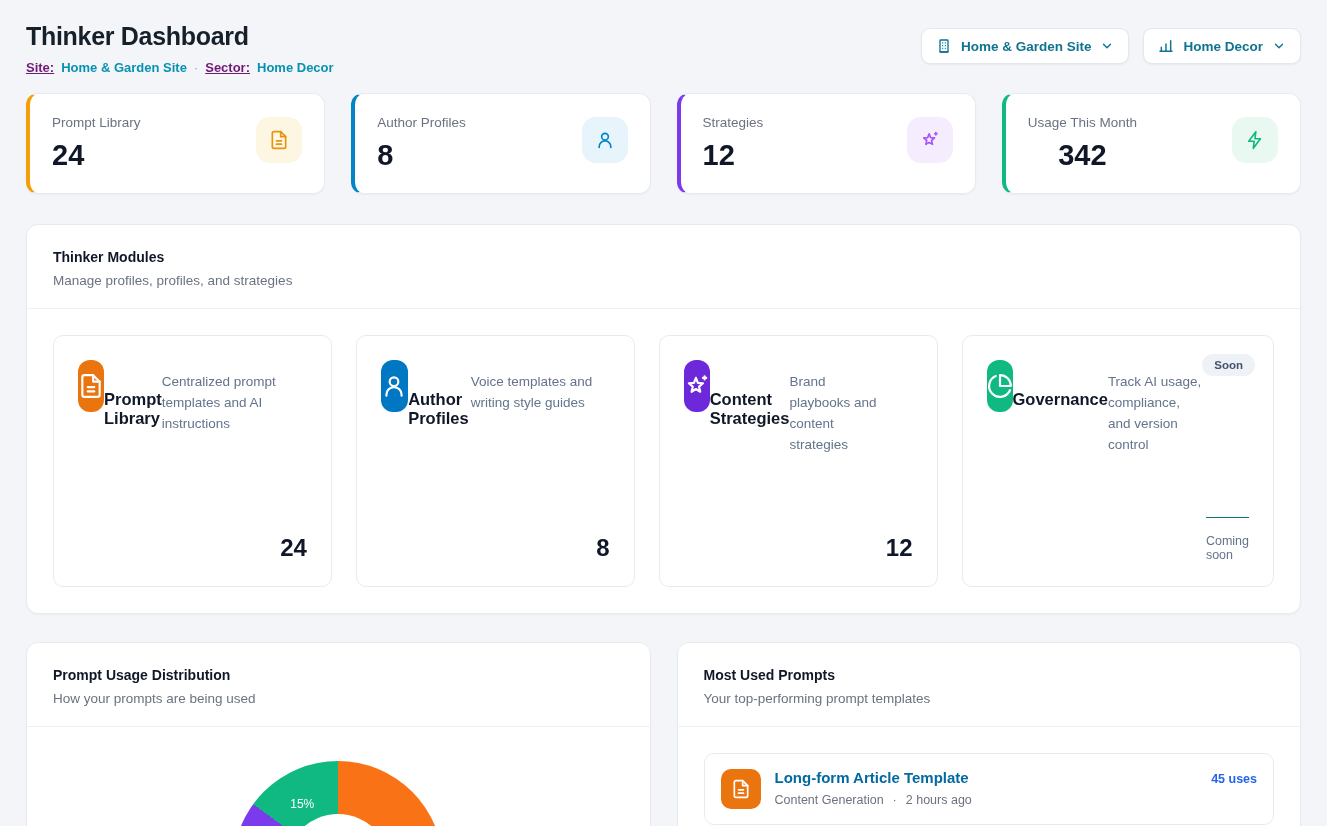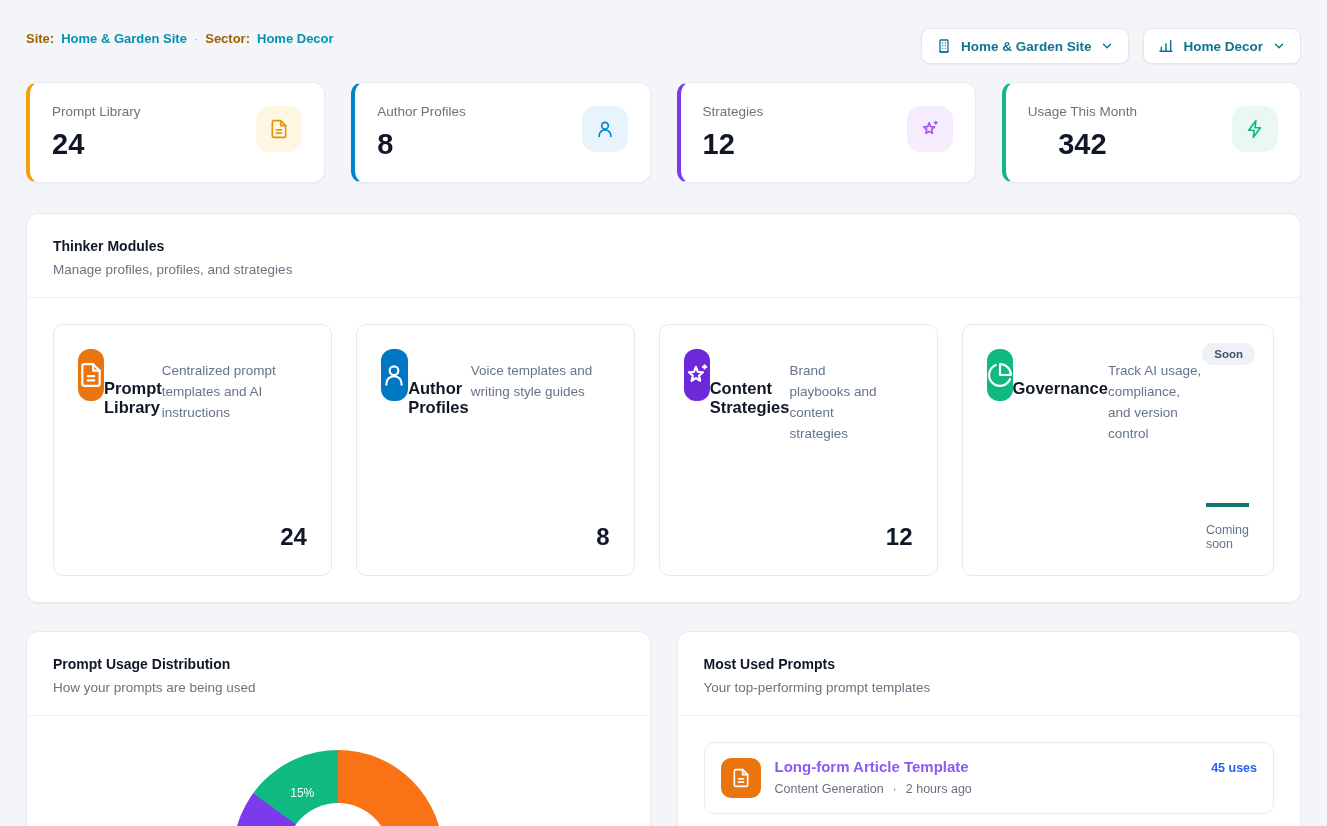--- a/index.html
+++ b/index.html
@@ -7,21 +7,21 @@
   body {
     background:#f3f5f8;
     font-family:"Liberation Sans","DejaVu Sans",sans-serif;
     color:#101828;
     padding:22px 26px;
   }
   
   .page-header { display:flex; justify-content:space-between; align-items:flex-start; }
   .page-title { font-size:25px; font-weight:800; color:#15202b; letter-spacing:-0.3px; }
   .page-sub { margin-top:9px; font-size:13px; color:#334155; display:flex; gap:7px; align-items:center; }
-  .page-sub .lbl { font-weight:600; color:#a16207; }
+  .page-sub .lbl { font-weight:600; color:#701a75;text-decoration:underline; }
   .link { color:#0891b2; font-weight:700; cursor:pointer; text-decoration:none; }
   .dot-sep { color:#94a3b8; }
   .selectors { display:flex; gap:14px; margin-top:6px; }
   .selector-btn {
     display:flex; align-items:center; gap:9px; background:#fff;
     border:1px solid #e3e8ef; border-radius:9px; padding:9px 14px;
     font-size:13.5px; font-weight:700; color:#0e7490;
     box-shadow:0 1px 2px rgba(16,24,40,.05); cursor:pointer;
   }
   .selector-btn svg { display:block; }
@@ -66,21 +66,21 @@
     width:52px; height:52px; border-radius:12px; color:#fff;
     display:flex; align-items:center; justify-content:center;
   }
   .bg-orange { background:#ea750f; }
   .bg-blue   { background:#0077c2; }
   .bg-purple { background:#6d28d9; }
   .bg-green  { background:#10b981; }
   .module-title { margin-top:30px; font-size:16.5px; font-weight:700; color:#101828; }
   .module-desc { margin-top:12px; font-size:13.5px; color:#64748b; line-height:1.55; max-width:240px; }
   .module-count { margin-top:auto; padding-top:18px; font-size:24px; font-weight:800; color:#101828; }
-  .module-footer { margin-top:auto; border-top:4px solid #0f766e; padding-top:16px; font-size:12.5px; color:#64748b; }
+  .module-footer { margin-top:auto; border-top:1px solid #0f766e; padding-top:16px; font-size:12.5px; color:#64748b; }
   .soon-badge {
     position:absolute; top:18px; right:18px; background:#eef1f6; color:#44546a;
     font-size:11.5px; font-weight:700; padding:5px 12px; border-radius:999px;
   }
 
   
   .bottom-grid { display:grid; grid-template-columns:1fr 1fr; gap:26px; margin-top:28px; }
   .bottom-card { background:#fff; border:1px solid #e7ebf0; border-radius:12px; box-shadow:0 1px 2px rgba(16,24,40,.04); min-height:420px; }
 
   .donut-wrap { position:relative; width:210px; height:210px; margin:34px auto 0; }
@@ -93,29 +93,30 @@
 
   .prompts-body { padding:26px; }
   .prompt-item {
     display:flex; gap:14px; border:1px solid #e7ebf0; border-radius:10px;
     padding:15px 16px; align-items:flex-start; cursor:pointer;
   }
   .prompt-icon {
     width:40px; height:40px; border-radius:10px; background:#ea750f; color:#fff;
     display:flex; align-items:center; justify-content:center; flex-shrink:0;
   }
-  .prompt-title { font-size:15px; font-weight:700; color:#8b5cf6; }
+  .prompt-title { font-size:15px; font-weight:700; color:#0369a1; }
   .prompt-meta { margin-top:7px; font-size:12.5px; color:#6b7280; display:flex; gap:9px; align-items:center; }
   .prompt-uses { margin-left:auto; font-size:12.5px; font-weight:700; color:#2563eb; padding-top:3px; white-space:nowrap; }
 </style>
 </head>
 <body>
 
 <div class="page-header">
   <div>
+    <div class="page-title">Thinker Dashboard</div>
     <div class="page-sub">
       <span class="lbl">Site:</span>
       <a class="link">Home &amp; Garden Site</a>
       <span class="dot-sep">·</span>
       <span class="lbl">Sector:</span>
       <a class="link">Home Decor</a>
     </div>
   </div>
   <div class="selectors">
     <button class="selector-btn">

